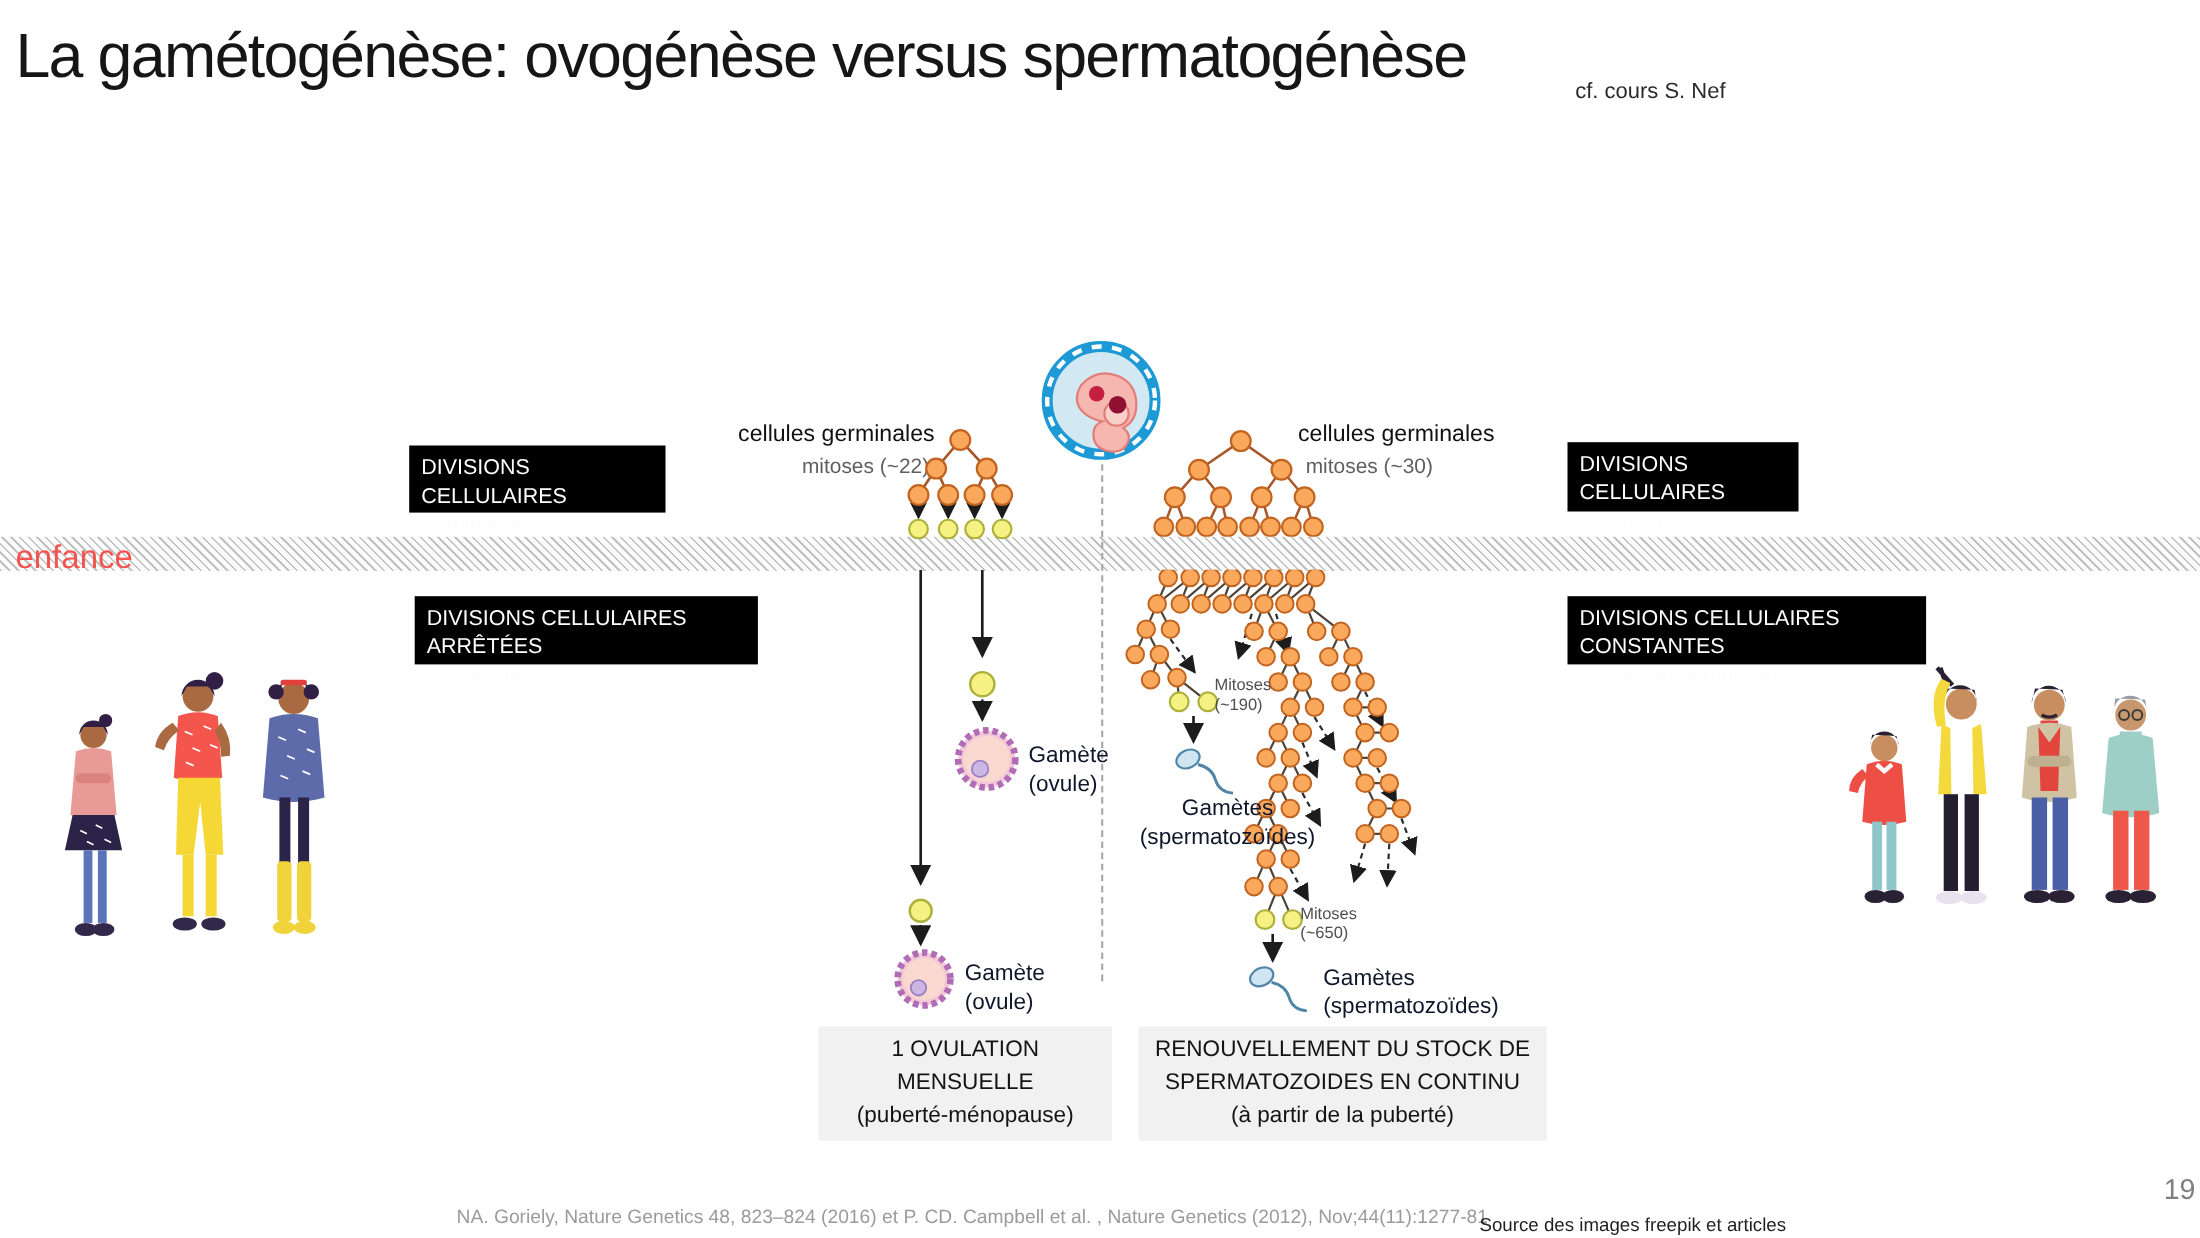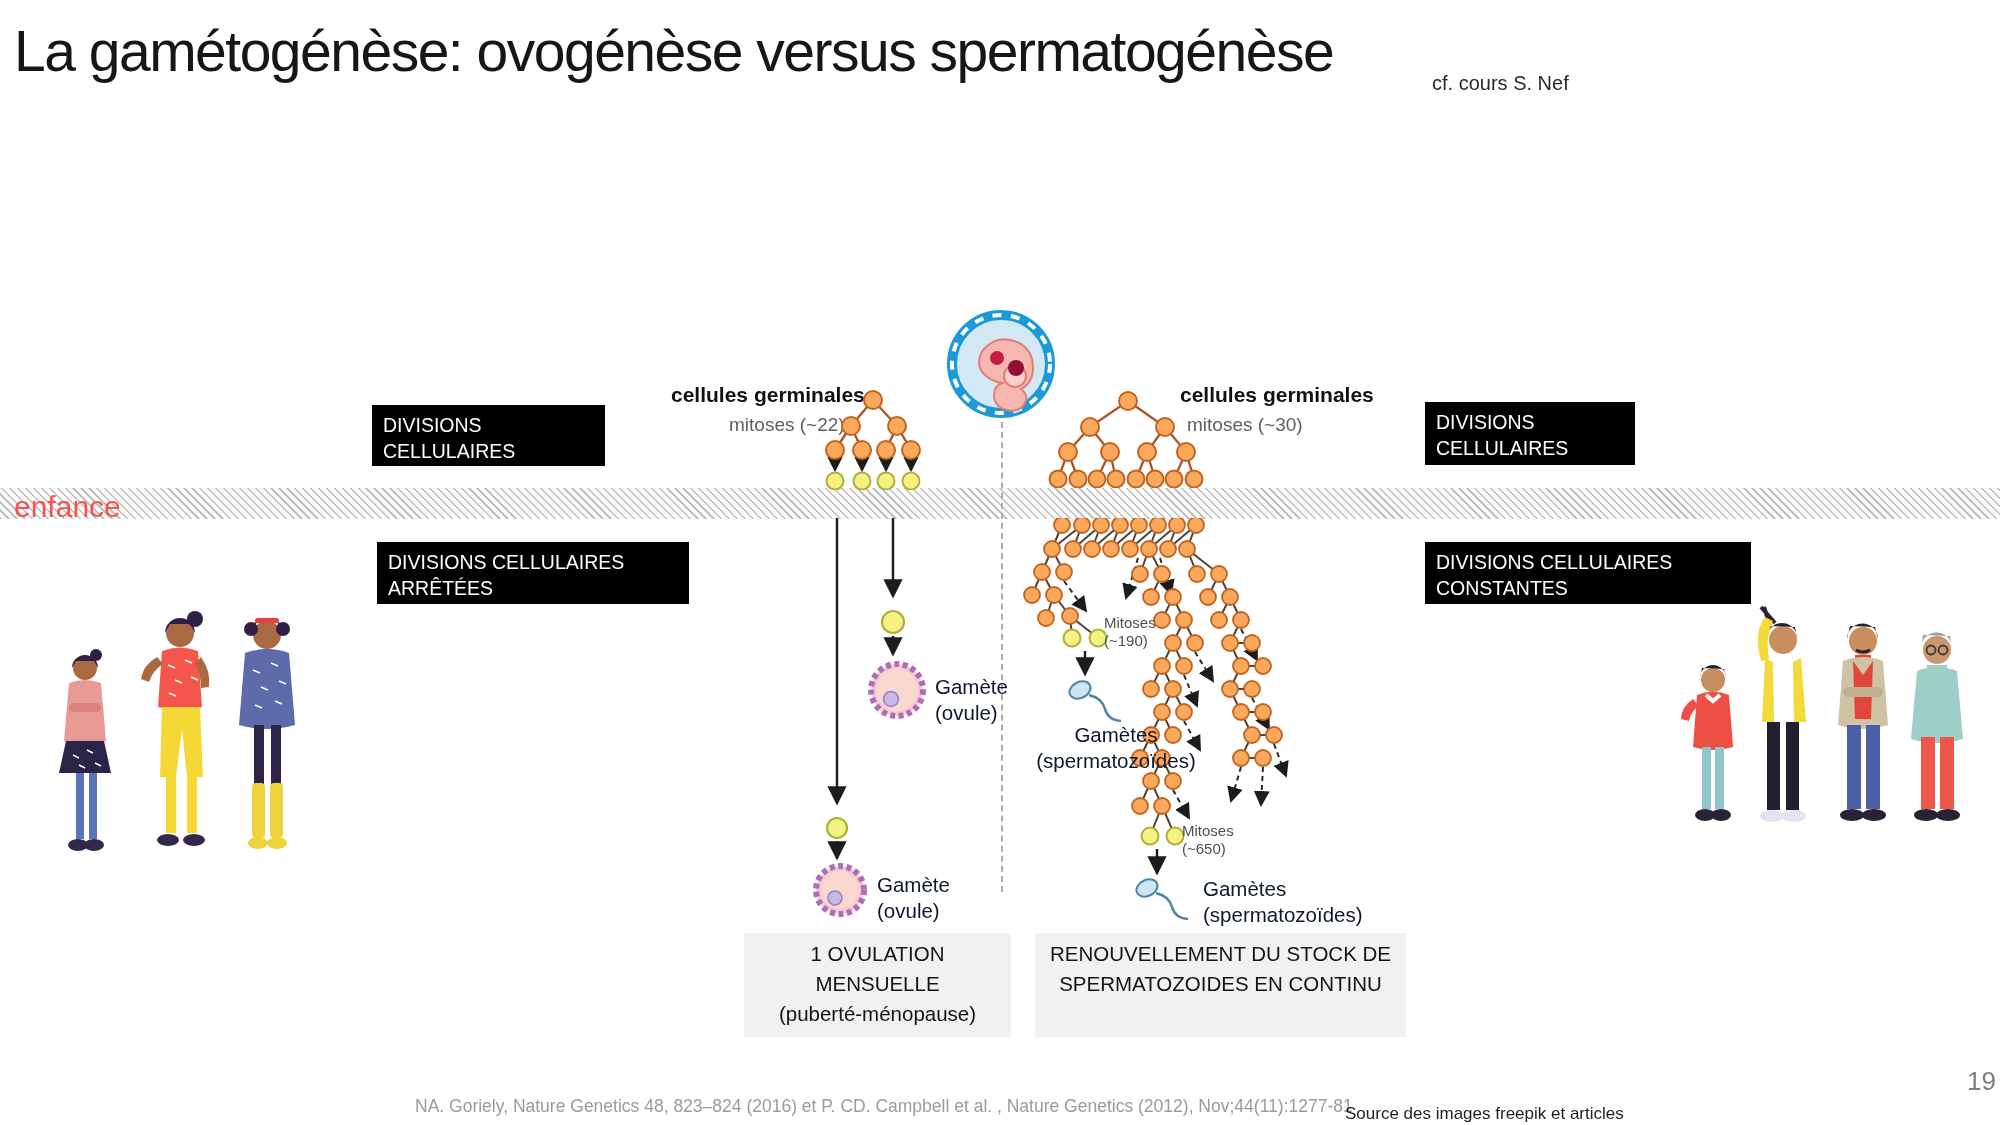--- a/index.html
+++ b/index.html
@@ -20,21 +20,21 @@
   
   .redbox{
     background:#000000;color:#fdfdfd;font-size:19.5px;line-height:26px;
     padding:7px 11px;box-sizing:border-box;
   }
   .rb-l1{left:372px;top:405px;width:233px;height:61px;}
   .rb-l2{left:377px;top:542px;width:312px;height:62px;}
   .rb-r1{left:1425px;top:402px;width:210px;height:63px;}
   .rb-r2{left:1425px;top:542px;width:326px;height:62px;}
   
-  .lbl{font-size:21px;color:#111;font-weight:bold;}
+  .lbl{font-size:21px;color:#111;}
   .lbl-gray{font-size:19px;color:#5f5f5f;}
   .lbl-mit{font-size:15px;color:#4f4f4f;line-height:18px;}
   .gamete-lbl{font-size:20.5px;color:#0f172a;line-height:26px;}
   .center{text-align:center;}
   
   .graybox{
     background:#f1f1f1;color:#141414;font-size:20.5px;line-height:30px;
     text-align:center;box-sizing:border-box;padding-top:6px;
   }
   .gb-1{left:744px;top:933px;width:267px;height:104px;}
@@ -317,20 +317,21 @@
 </div>
 
 <div class="abs graybox gb-1">
   <div>1 OVULATION</div>
   <div>MENSUELLE</div>
   <div>(puberté-ménopause)</div>
 </div>
 <div class="abs graybox gb-2">
   <div>RENOUVELLEMENT DU STOCK DE</div>
   <div>SPERMATOZOIDES EN CONTINU</div>
+  <div>(à partir de la puberté)</div>
 </div>
 
 <svg class="abs" style="left:35px;top:595px;" width="280" height="270" viewBox="0 0 280 270">
 
   <g>
     <circle cx="50" cy="73" r="12" fill="#a96a41"></circle>
     <path d="M37,73 a13,13 0 0 1 26,0 l-4,-7 -18,0 z" fill="#321f46"></path>
     <circle cx="61" cy="60" r="6" fill="#321f46"></circle>
     <path d="M34,88 q16,-6 32,0 l5,58 q-21,6 -42,0 z" fill="#e89a96"></path>
     <rect x="34" y="108" width="32" height="9" rx="4.5" fill="#d9827e"></rect>

